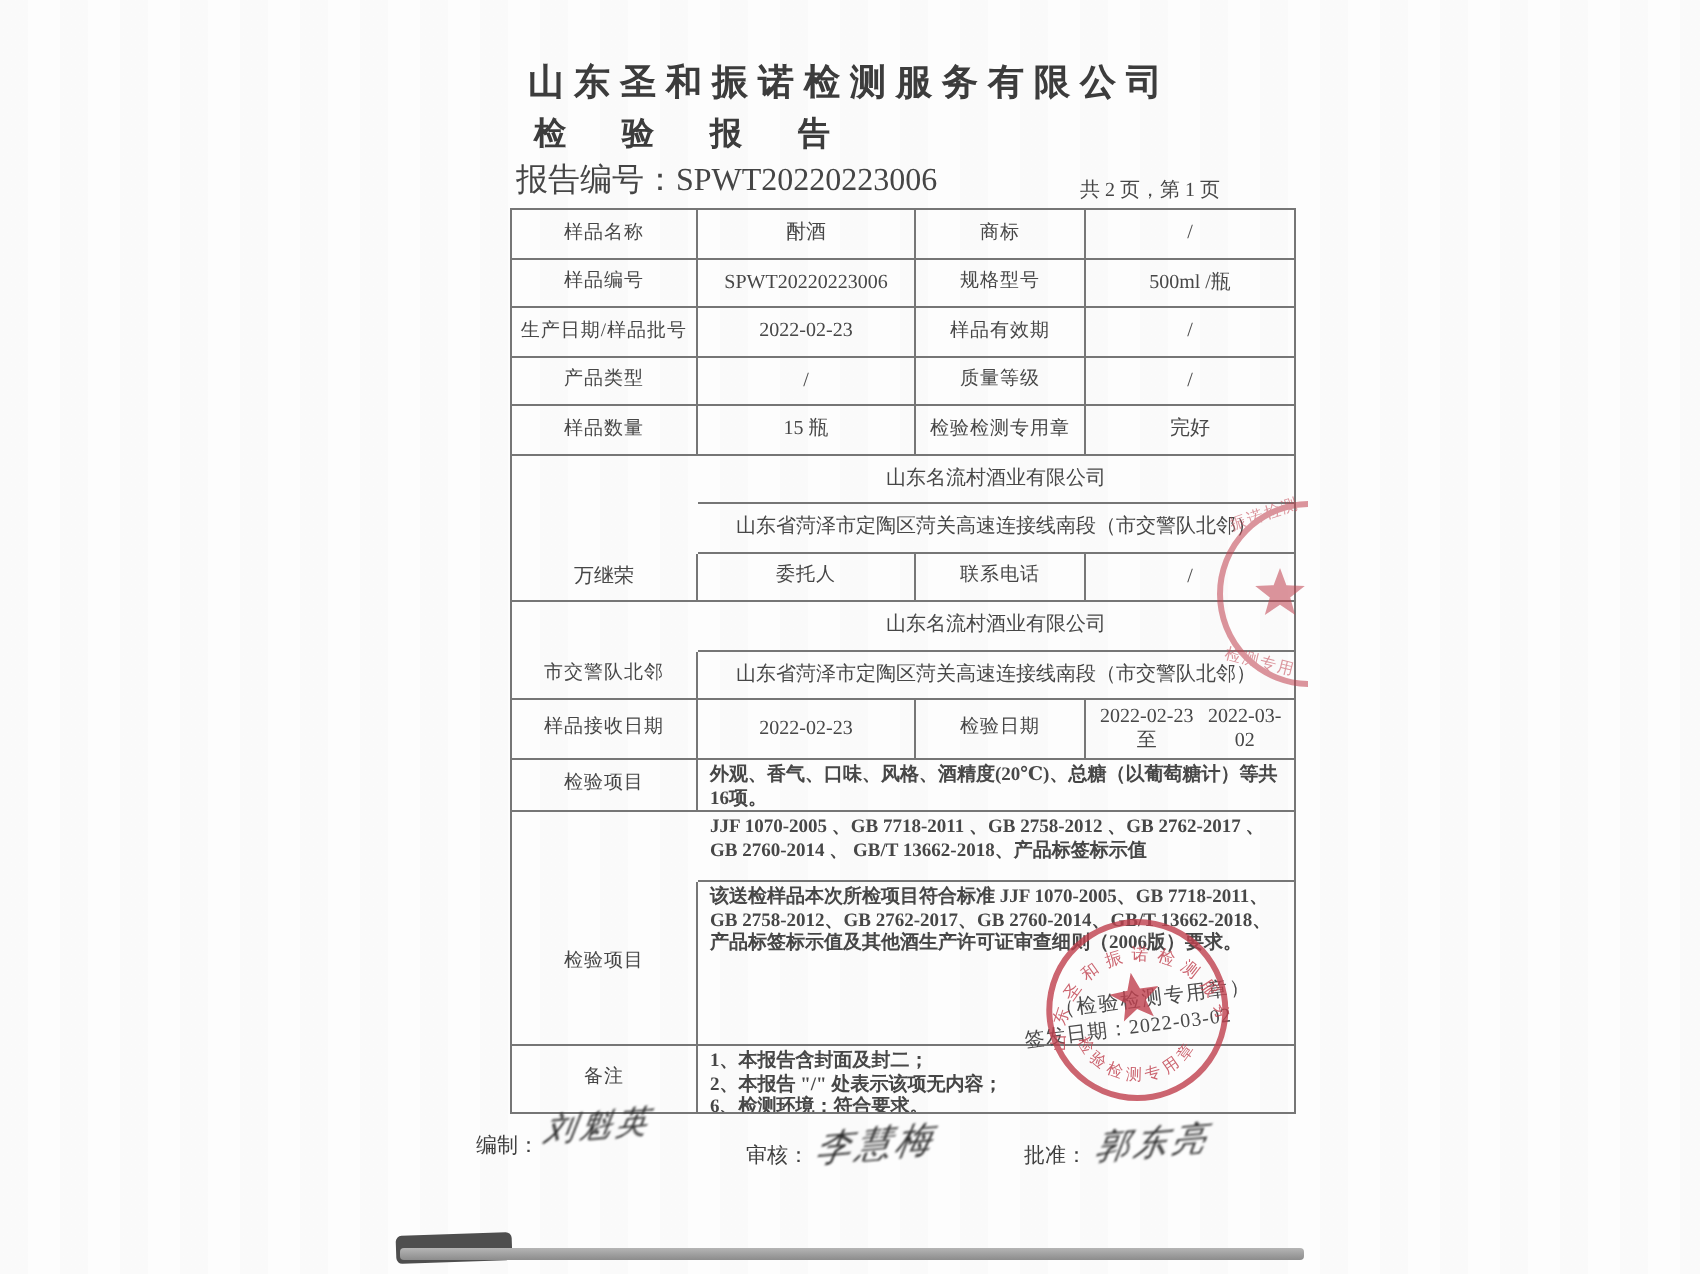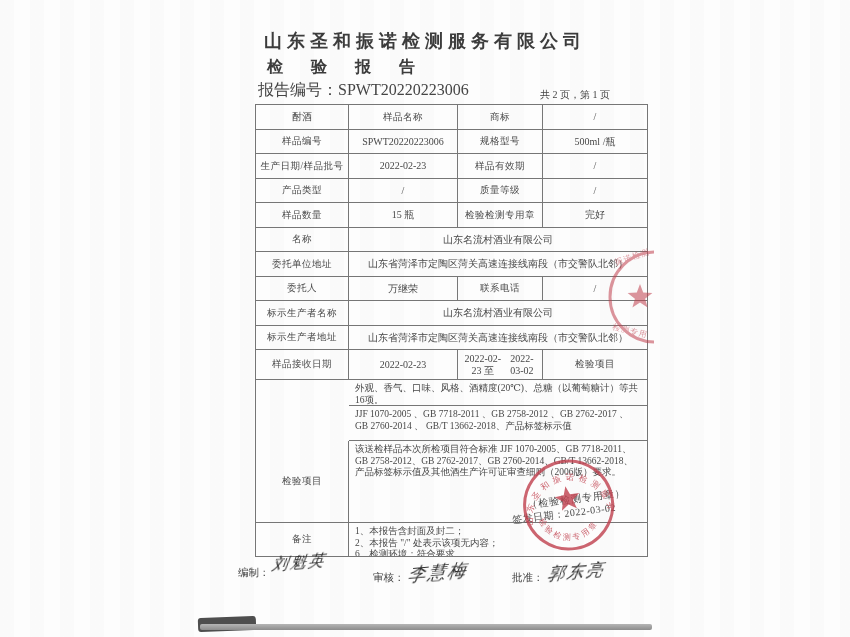--- a/index.html
+++ b/index.html
@@ -30,21 +30,21 @@
     border-top:1px solid #767676;border-left:1px solid #767676;
     font-size:10px;color:#474747;
   }
   .cell{border-right:1px solid #767676;border-bottom:1px solid #767676;
     display:flex;align-items:center;justify-content:center;text-align:center;
     padding:1px 3px;box-sizing:border-box;overflow:hidden;line-height:1.15;}
   .cell.lab{font-size:9.5px;letter-spacing:0.5px;}
   .cell.span3{grid-column:2 / span 3;}
   .cell.left{justify-content:flex-start;text-align:left;align-items:flex-start;
     flex-direction:column;padding:3px 6px;line-height:11.5px;font-size:9.5px;}
-  .cell .ln{display:block;width:100%;}
+  .cell .ln{display:block;width:100%;font-weight:bold;}
   .two-line{display:flex;flex-direction:row;align-items:flex-start;line-height:12px;}
 
   
   .seal-note{position:absolute;left:527px;top:492px;font-size:10px;color:#4a4a4a;
     transform:rotate(-7deg);letter-spacing:1px;}
   .sign-date{position:absolute;left:512px;top:507px;font-size:10px;color:#4a4a4a;
     transform:rotate(-7deg);letter-spacing:0.5px;}
 
   
   .foot-lab{position:absolute;font-size:10.5px;color:#3f3f3f;}
@@ -70,22 +70,22 @@
   <div class="paper-stripes"></div>
 
   <div class="title1">山东圣和振诺检测服务有限公司</div>
   <div class="title2">检 验 报 告</div>
 
   <div class="report-no"><span>报告编号：</span><span>SPWT20220223006</span></div>
   <div class="page-count">共 2 页，第 1 页</div>
 
   <div class="rpt-table">
 
+    <div class="cell lab">样品名称</div>
     <div class="cell">酎酒</div>
-    <div class="cell lab">样品名称</div>
     <div class="cell lab">商标</div>
     <div class="cell">/</div>
 
     <div class="cell lab">样品编号</div>
     <div class="cell">SPWT20220223006</div>
     <div class="cell lab">规格型号</div>
     <div class="cell">500ml /瓶</div>
 
     <div class="cell lab">生产日期/样品批号</div>
     <div class="cell">2022-02-23</div>
@@ -95,39 +95,37 @@
     <div class="cell lab">产品类型</div>
     <div class="cell">/</div>
     <div class="cell lab">质量等级</div>
     <div class="cell">/</div>
 
     <div class="cell lab">样品数量</div>
     <div class="cell">15 瓶</div>
     <div class="cell lab">检验检测专用章</div>
     <div class="cell">完好</div>
 
-    <div class="cell lab">名称</div>
     <div class="cell span3">山东名流村酒业有限公司</div>
 
-    <div class="cell lab">委托单位地址</div>
     <div class="cell span3">山东省菏泽市定陶区菏关高速连接线南段（市交警队北邻）</div>
 
+    <div class="cell">万继荣</div>
     <div class="cell lab">委托人</div>
-    <div class="cell">万继荣</div>
     <div class="cell lab">联系电话</div>
     <div class="cell">/</div>
 
-    <div class="cell lab">标示生产者名称</div>
     <div class="cell span3">山东名流村酒业有限公司</div>
 
-    <div class="cell lab">标示生产者地址</div>
+    <div class="cell lab">市交警队北邻</div>
     <div class="cell span3">山东省菏泽市定陶区菏关高速连接线南段（市交警队北邻）</div>
 
     <div class="cell lab">样品接收日期</div>
     <div class="cell">2022-02-23</div>
+    <div class="cell lab">检验日期</div>
     <div class="cell">
       <span class="two-line">
         <span>2022-02-23 至</span>
         <span>2022-03-02</span>
       </span>
     </div>
 
     <div class="cell lab">检验项目</div>
     <div class="cell span3 left">
         <span class="ln">外观、香气、口味、风格、酒精度(20℃)、总糖（以葡萄糖计）等共16项。</span>

